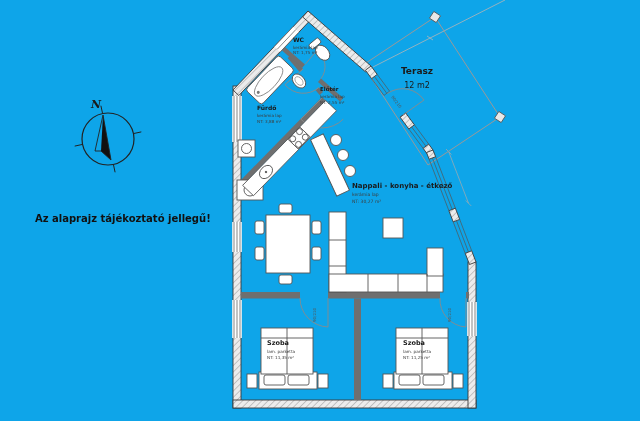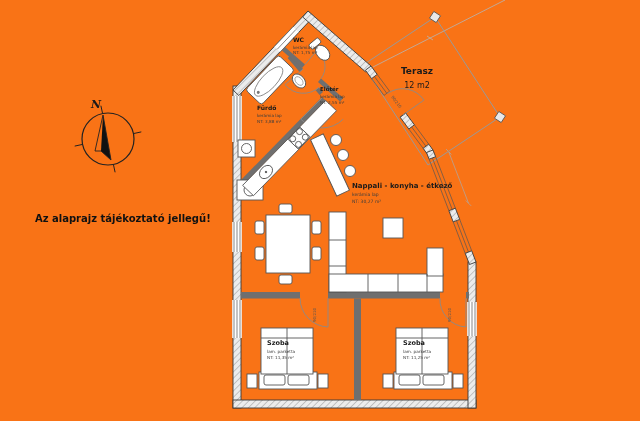--- a/index.html
+++ b/index.html
@@ -1,16 +1,16 @@
 <!DOCTYPE html>
 <html><head>
 <meta charset="utf-8">
 <style>
   html,body{margin:0;padding:0;background:#fff}
-  .stage{position:relative;width:640px;height:421px;background:#f97316;overflow:hidden;
+  .stage{position:relative;width:640px;height:421px;background:#0ea5e9;overflow:hidden;
          font-family:"DejaVu Sans",sans-serif}
   svg{display:block}
   .hatchwall{fill:url(#hatch);stroke:#3a3a3a;stroke-width:.9}
   .iwall{fill:#6f6f6f;stroke:none}
   .furn{fill:#fff;stroke:#555;stroke-width:.9}
   .furn2{fill:none;stroke:#555;stroke-width:.9}
   .door{fill:none;stroke:#8a8a8a;stroke-width:.9}
   .winbg{fill:#fff;stroke:none}
   .winline{stroke:#555;stroke-width:.7;fill:none}
   .glz{stroke:#555;stroke-width:.7;fill:none}

